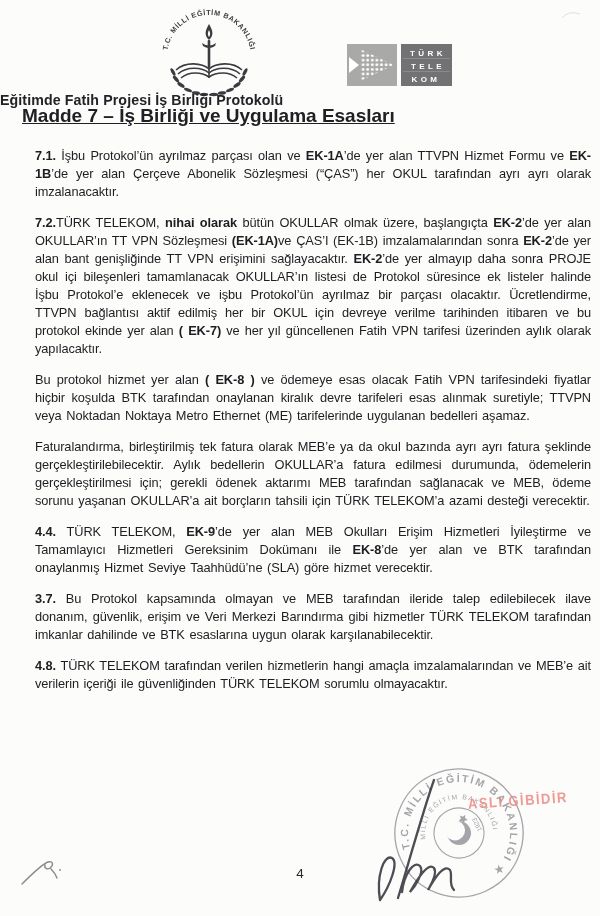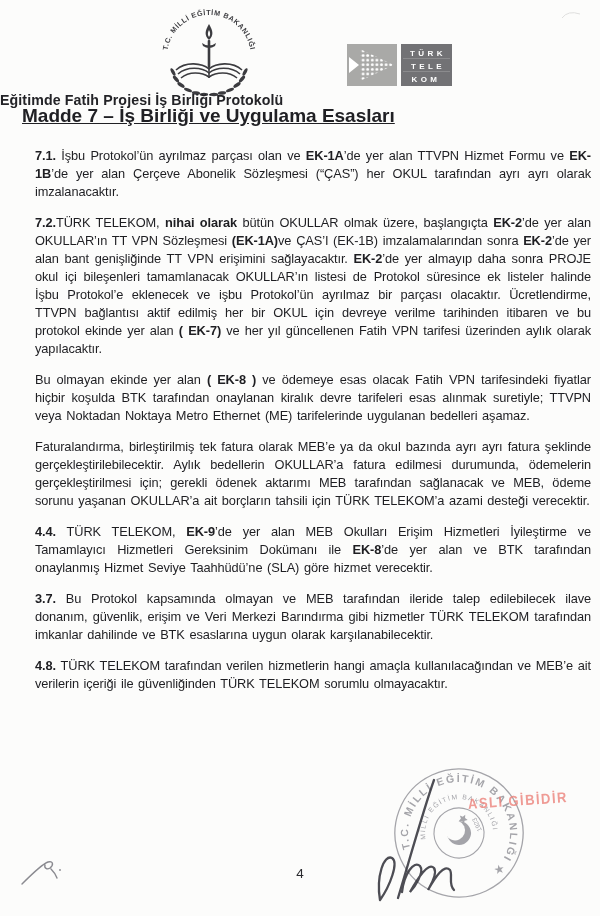--- a/index.html
+++ b/index.html
@@ -111,25 +111,25 @@
   <svg class="scan-artifact" width="22" height="14">
     <path d="M2,10 Q8,2 20,6" fill="none" stroke="#9a9a9a" stroke-width="1"></path>
   </svg>
 
   <div class="doc-title">Eğitimde Fatih Projesi İş Birliği Protokolü</div>
   <div class="section-heading">Madde 7 – İş Birliği ve Uygulama Esasları</div>
 
   <div class="body-text" id="paragraphs">
       <p><span class="b">7.1.</span><span> İşbu Protokol’ün ayrılmaz parçası olan ve </span><span class="b">EK-1A</span><span>’de yer alan TTVPN Hizmet Formu ve </span><span class="b">EK-1B</span><span>’de yer alan Çerçeve Abonelik Sözleşmesi (“ÇAS”) her OKUL tarafından ayrı ayrı olarak imzalanacaktır.</span></p>
       <p><span class="b">7.2.</span><span>TÜRK TELEKOM, </span><span class="b">nihai olarak</span><span> bütün OKULLAR olmak üzere, başlangıçta </span><span class="b">EK-2</span><span>’de yer alan OKULLAR’ın TT VPN Sözleşmesi </span><span class="b">(EK-1A)</span><span>ve ÇAS’I (EK-1B) imzalamalarından sonra </span><span class="b">EK-2</span><span>’de yer alan bant genişliğinde TT VPN erişimini sağlayacaktır. </span><span class="b">EK-2</span><span>’de yer almayıp daha sonra PROJE okul içi bileşenleri tamamlanacak OKULLAR’ın listesi de Protokol süresince ek listeler halinde İşbu Protokol’e eklenecek ve işbu Protokol’ün ayrılmaz bir parçası olacaktır. Ücretlendirme, TTVPN bağlantısı aktif edilmiş her bir OKUL için devreye verilme tarihinden itibaren ve bu protokol ekinde yer alan </span><span class="b">( EK-7)</span><span> ve her yıl güncellenen Fatih VPN tarifesi üzerinden aylık olarak yapılacaktır.</span></p>
-      <p><span>Bu olmayan ekinde yer alan </span><span class="b">( EK-8 )</span><span> ve ödemeye esas olacak Fatih VPN tarifesindeki fiyatlar hiçbir koşulda  BTK tarafından onaylanan kiralık devre tarifeleri esas alınmak suretiyle; TTVPN veya Noktadan Noktaya Metro Ethernet (ME)  tarifelerinde uygulanan bedelleri aşamaz.</span></p>
+      <p><span>Bu protokol hizmet yer alan </span><span class="b">( EK-8 )</span><span> ve ödemeye esas olacak Fatih VPN tarifesindeki fiyatlar hiçbir koşulda  BTK tarafından onaylanan kiralık devre tarifeleri esas alınmak suretiyle; TTVPN veya Noktadan Noktaya Metro Ethernet (ME)  tarifelerinde uygulanan bedelleri aşamaz.</span></p>
       <p><span>Faturalandırma, birleştirilmiş tek fatura olarak MEB’e ya da okul bazında ayrı ayrı  fatura şeklinde gerçekleştirilebilecektir.  Aylık bedellerin OKULLAR’a fatura edilmesi durumunda, ödemelerin gerçekleştirilmesi için; gerekli ödenek aktarımı MEB tarafından sağlanacak ve MEB,  ödeme sorunu yaşanan OKULLAR’a ait borçların tahsili için TÜRK TELEKOM’a azami desteği verecektir.</span></p>
       <p><span class="b">4.4.</span><span> TÜRK TELEKOM, </span><span class="b">EK-9</span><span>’de yer alan MEB Okulları Erişim Hizmetleri İyileştirme ve Tamamlayıcı Hizmetleri Gereksinim Dokümanı ile </span><span class="b">EK-8</span><span>’de yer alan ve BTK tarafından onaylanmış Hizmet Seviye Taahhüdü’ne (SLA) göre hizmet verecektir.</span></p>
       <p><span class="b">3.7.</span><span> Bu Protokol kapsamında olmayan ve MEB tarafından ileride talep edilebilecek ilave donanım, güvenlik, erişim ve Veri Merkezi Barındırma gibi hizmetler TÜRK TELEKOM tarafından imkanlar dahilinde ve BTK esaslarına uygun olarak karşılanabilecektir.</span></p>
-      <p><span class="b">4.8.</span><span> TÜRK TELEKOM tarafından verilen hizmetlerin hangi amaçla kullanılacağından ve MEB’e ait verilerin içeriği ile güvenliğinden TÜRK TELEKOM sorumlu olmayacaktır.</span></p>
+      <p><span class="b">4.8.</span><span> TÜRK TELEKOM tarafından verilen hizmetlerin hangi amaçla imzalamalarından ve MEB’e ait verilerin içeriği ile güvenliğinden TÜRK TELEKOM sorumlu olmayacaktır.</span></p>
     </div>
 
   <div class="page-number">4</div>
 
   <svg class="paraph-svg" width="60" height="40">
     <path d="M4,32 C14,22 24,12 30,10 C35,8.5 36,13 32,16 C29,18 26,16 27,13 M33,17 C36,20 38,23 39,26" fill="none" stroke="#8a8a90" stroke-width="1.4" stroke-linecap="round"></path>
     <circle cx="42" cy="18" r="0.9" fill="#8a8a90"></circle>
   </svg>
 
   <div class="stamp-wrap">

